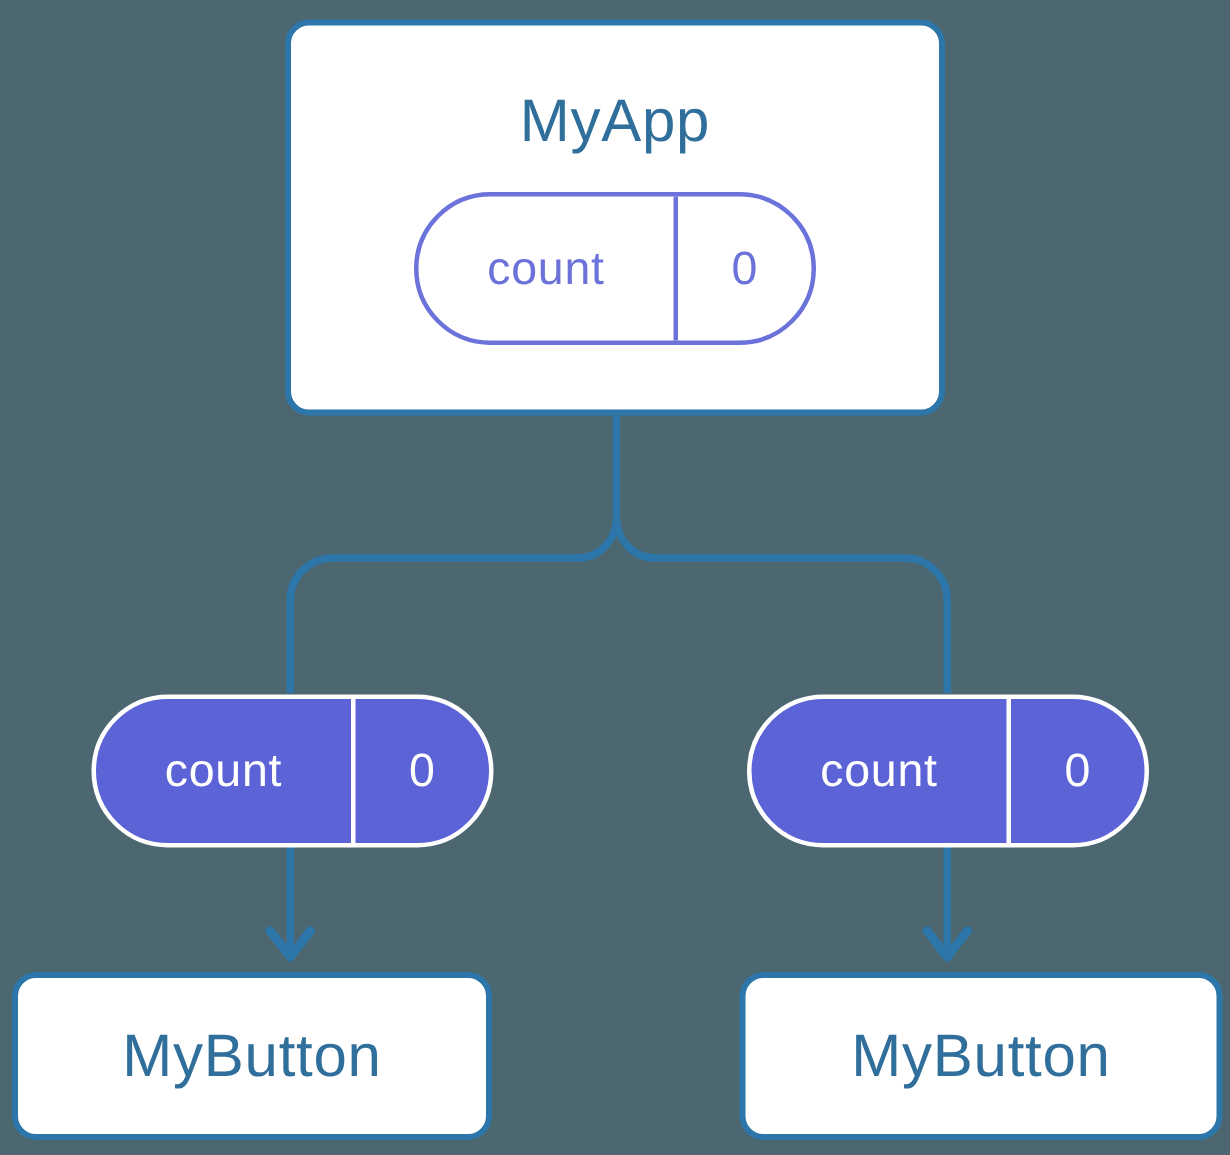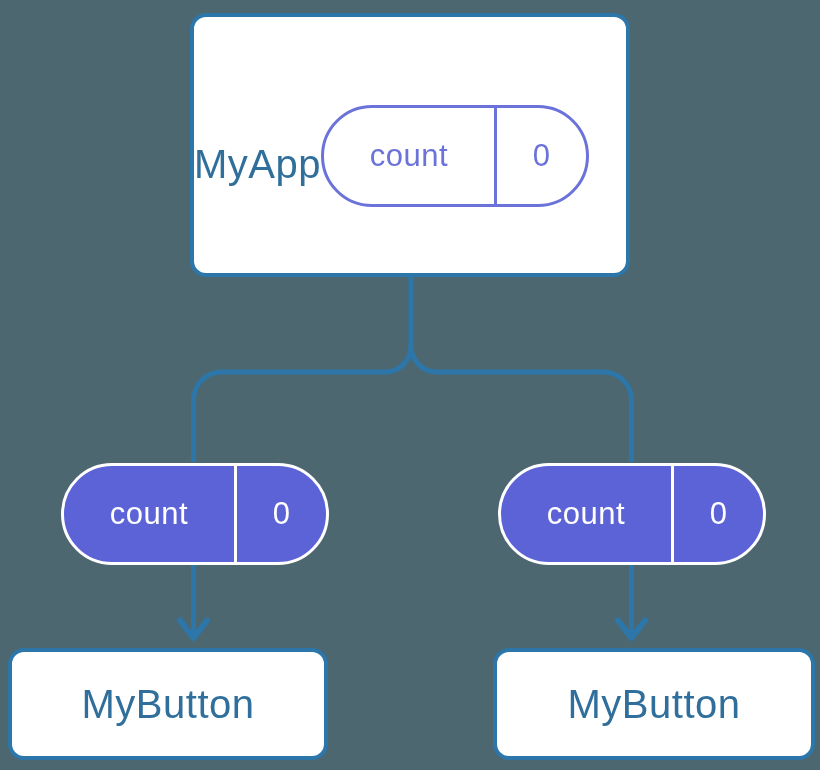--- a/index.html
+++ b/index.html
@@ -32,20 +32,21 @@
     border: 4px solid #2d76a9;
     border-radius: 16px;
     box-sizing: border-box;
   }
   .root-node {
     left: 190px;
     top: 13px;
     width: 440px;
     height: 264px;
     display: flex;
+    flex-direction: column;
     align-items: center;
   }
   .node-title {
     color: #306f9b;
     font-size: 40px;
     font-weight: 500;
     letter-spacing: 0.5px;
     white-space: nowrap;
   }
   .root-title {

